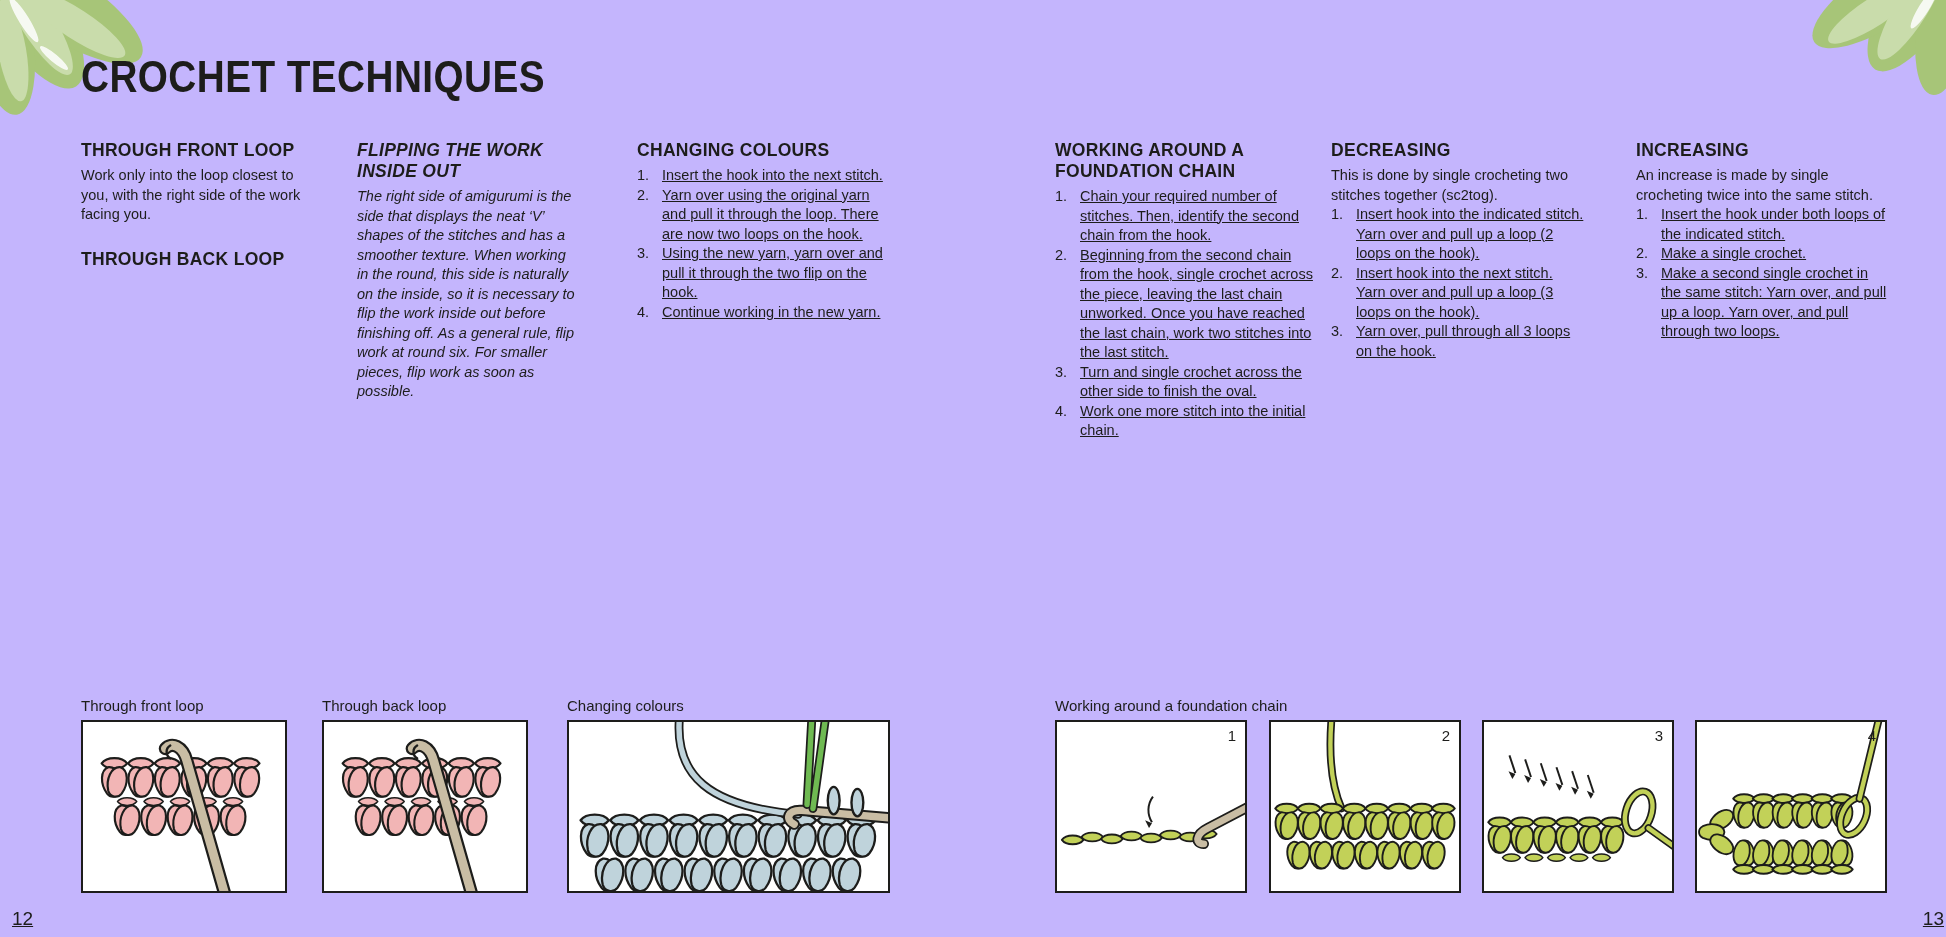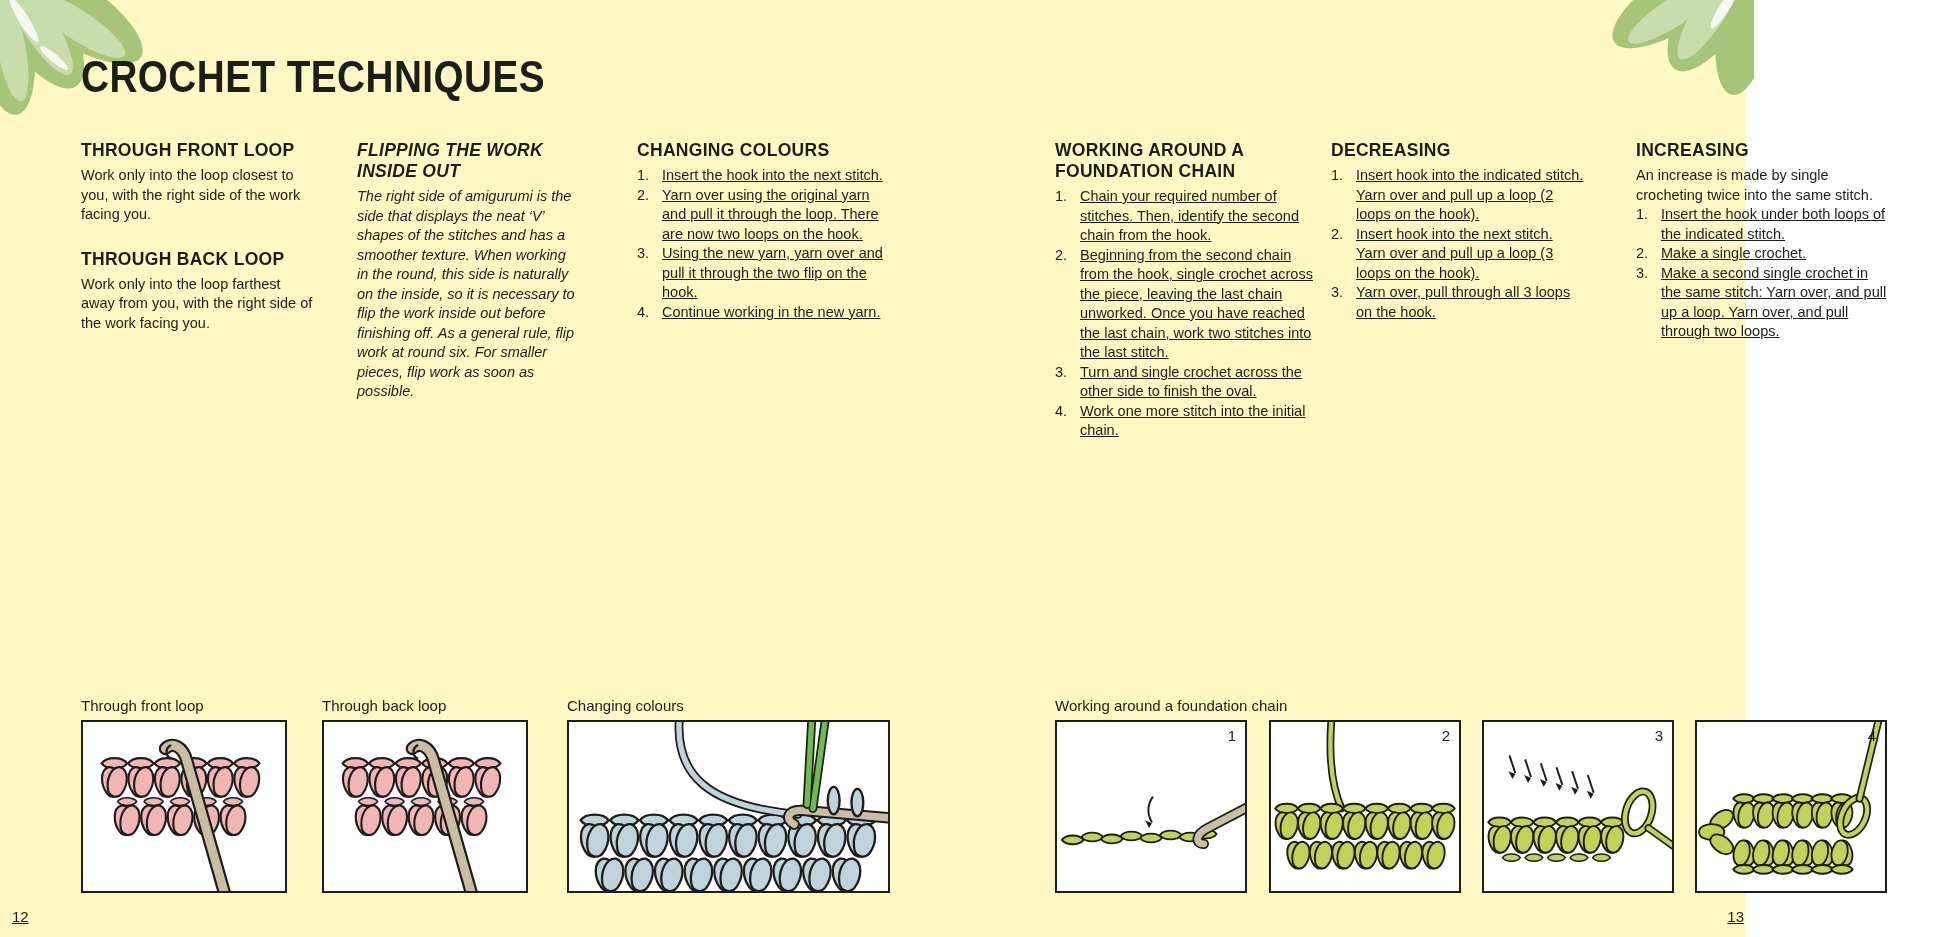--- a/index.html
+++ b/index.html
@@ -1,18 +1,18 @@
 <!DOCTYPE html>
 <html><head>
 <meta charset="utf-8">
 <style>
   * { margin:0; padding:0; box-sizing:border-box; }
   html,body { width:1946px; height:937px; background:#ffffff; overflow:hidden;
     font-family:"Liberation Sans", sans-serif; color:#1d1d1b; }
-  .spread { position:relative; width:1746px; height:937px; background:#fef9c3; }
+  .spread { position:relative; width:1946px; height:937px; background:#c4b5fd; }
 
   
   .orn-tl { position:absolute; left:-8px; top:-8px; width:215px; height:165px; }
   .orn-tr { position:absolute; right:-8px; top:-18px; width:200px; height:145px; }
 
   .title { position:absolute; left:81px; top:52px; font-size:44px; font-weight:bold;
     letter-spacing:.5px; transform:scaleX(.88); transform-origin:left top; white-space:nowrap; }
 
   .col { position:absolute; top:140px; font-size:14.5px; line-height:19.5px; }
   .c1 { left:81px;  width:236px; }
@@ -34,21 +34,21 @@
   .figbox svg { display:block; width:100%; height:100%; }
   .fb1 { left:81px;  width:206px; }
   .fb2 { left:322px; width:206px; }
   .fb3 { left:567px; width:323px; }
   .fp1 { left:1055px; width:192px; }
   .fp2 { left:1269px; width:192px; }
   .fp3 { left:1482px; width:192px; }
   .fp4 { left:1695px; width:192px; }
   .panel-num { position:absolute; top:5px; right:9px; font-size:15px; }
 
-  .pageno { position:absolute; top:908px; font-size:15px;text-decoration:underline; }
+  .pageno { position:absolute; top:908px; font-size:19px;text-decoration:underline; }
   .pn-l { left:12px; }
   .pn-r { right:2px; }
 </style>
 </head>
 <body>
 
 <div class="spread">
 
   <svg class="orn-tl" viewBox="0 0 215 165" aria-hidden="true">
     <g fill="#a7c578">
@@ -86,21 +86,20 @@
 
   <h1 class="title">CROCHET TECHNIQUES</h1>
 
   <div class="col c1">
     <div class="sec">
       <h2>THROUGH FRONT LOOP</h2>
       <p>Work only into the loop closest to you, with the right side of the work facing you.</p>
     </div>
     <div class="sec">
       <h2>THROUGH BACK LOOP</h2>
-      <p>Work only into the loop farthest away from you, with the right side of the work facing you.</p>
     </div>
   </div>
 
   <div class="col c2">
     <div class="sec">
       <h2>FLIPPING THE WORK INSIDE OUT</h2>
       <p>The right side of amigurumi is the side that displays the neat ‘V’ shapes of the stitches and has a smoother texture. When working in the round, this side is naturally on the inside, so it is necessary to flip the work inside out before finishing off. As a general rule, flip work at round six. For smaller pieces, flip work as soon as possible.</p>
     </div>
   </div>
 
@@ -144,20 +143,21 @@
       <div class="li">
           <span class="num">4.</span>
           <span class="txt">Work one more stitch into the initial chain.</span>
         </div>
     </div>
   </div>
 
   <div class="col c5">
     <div class="sec">
       <h2>DECREASING</h2>
+      <p class="intro">This is done by single crocheting two stitches together (sc2tog).</p>
       <div class="li">
           <span class="num">1.</span>
           <span class="txt">Insert hook into the indicated stitch. Yarn over and pull up a loop (2 loops on the hook).</span>
         </div>
       <div class="li">
           <span class="num">2.</span>
           <span class="txt">Insert hook into the next stitch. Yarn over and pull up a loop (3 loops on the hook).</span>
         </div>
       <div class="li">
           <span class="num">3.</span>

